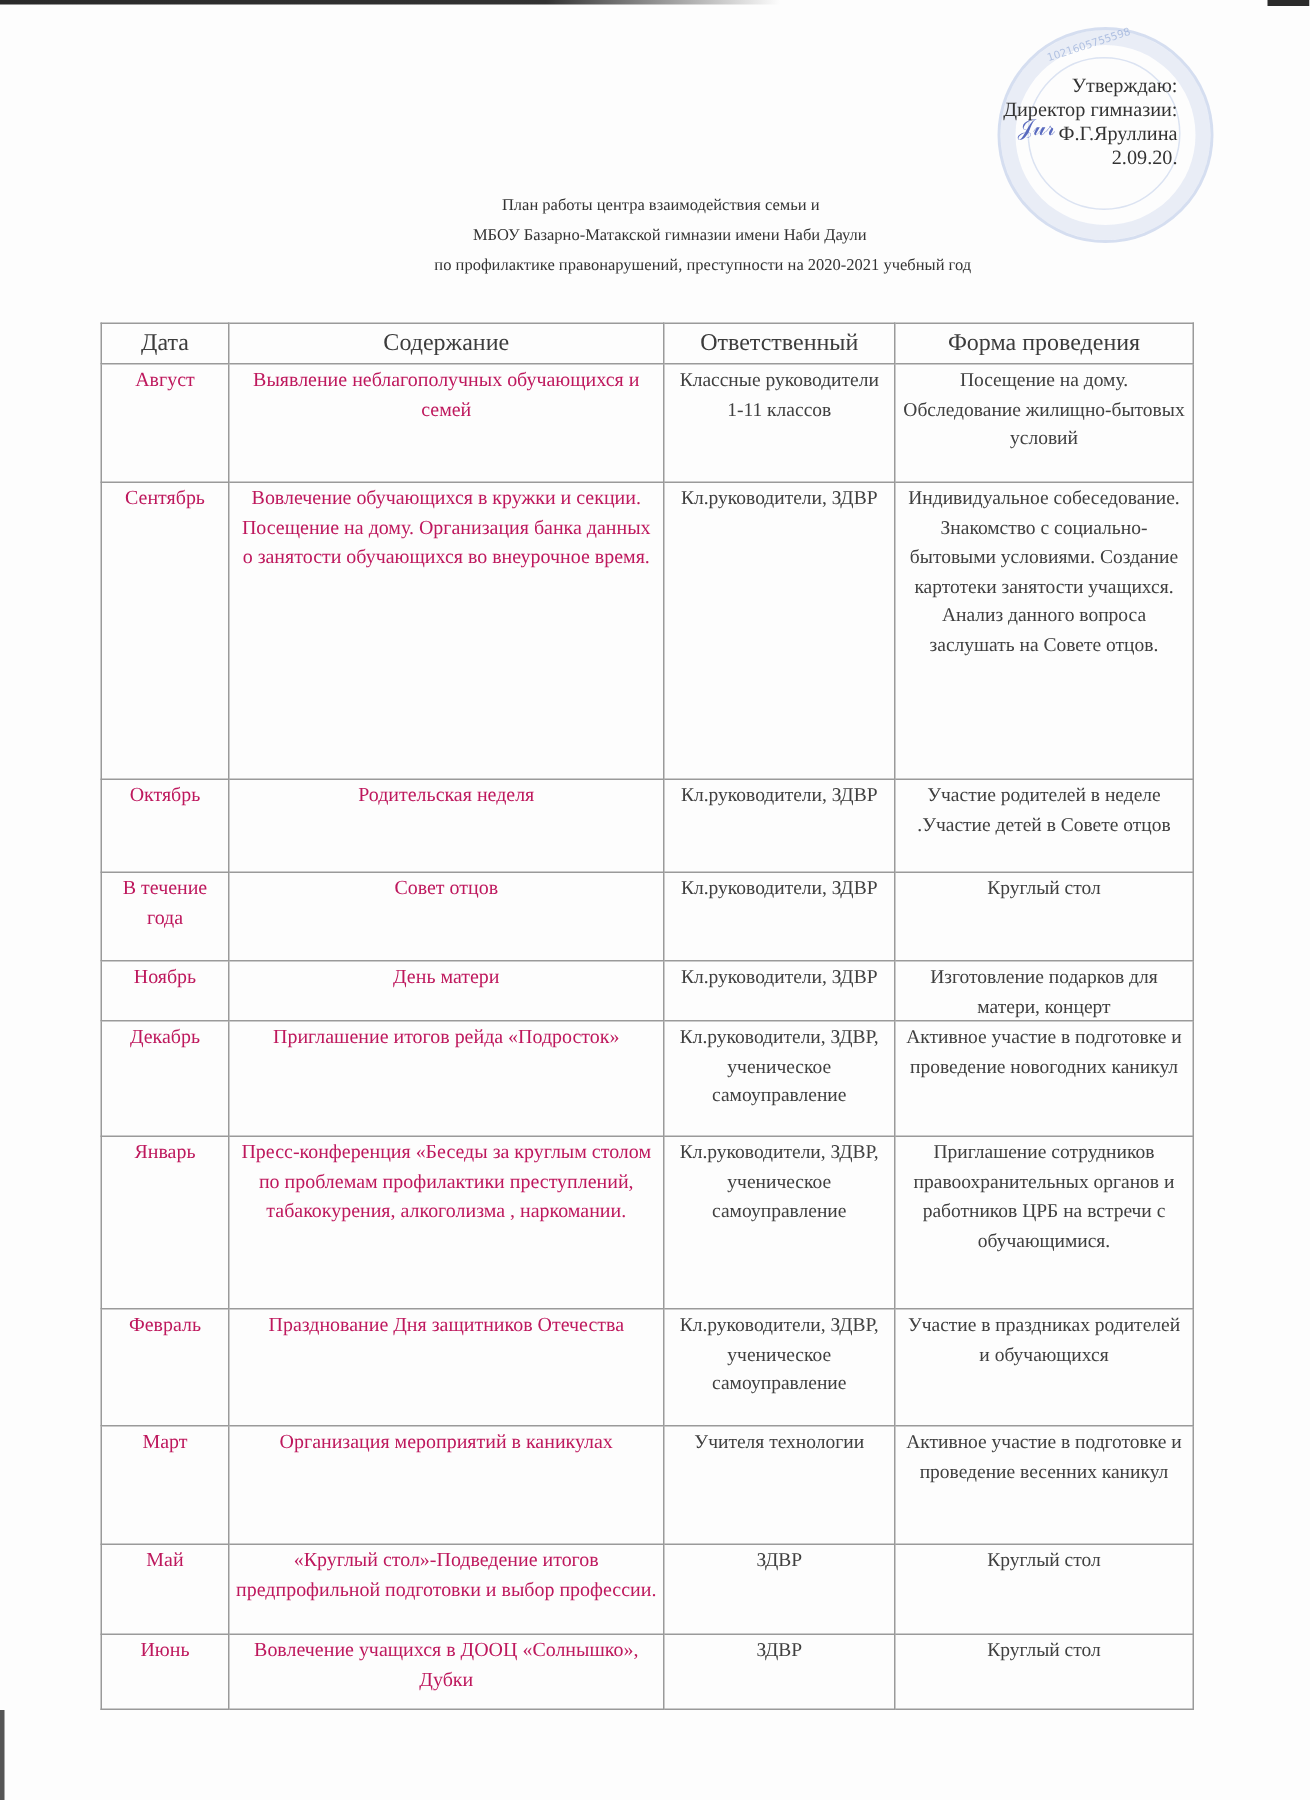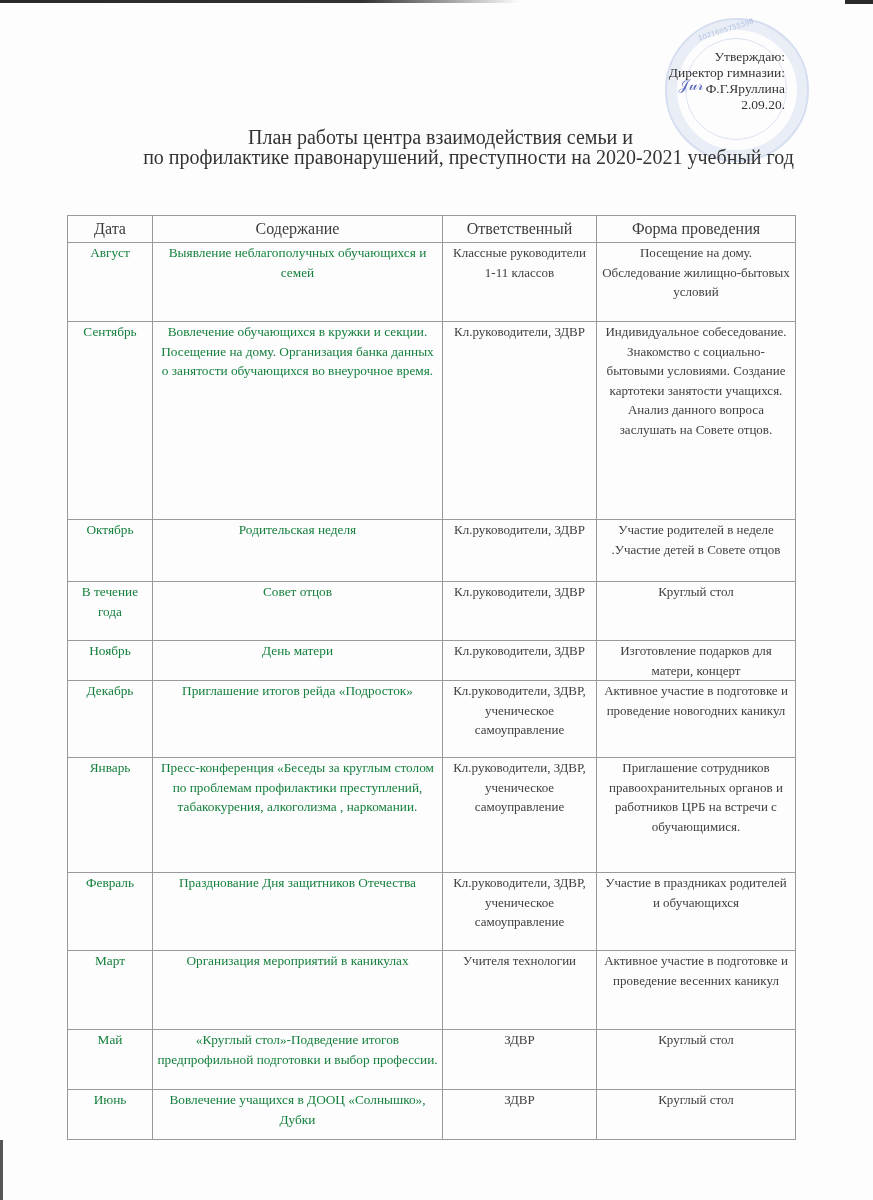--- a/index.html
+++ b/index.html
@@ -36,39 +36,39 @@
     font-size: 13.5px; line-height: 16px; color: #333;
   }
   .approval .sig-line { position: relative; display: inline-block; }
   .signature {
     position: absolute; left: -52px; top: -4px; width: 50px; height: 20px;
     color: rgba(60,80,180,0.85); font-size: 15px;
     font-family: "DejaVu Serif", serif;
   }
   .title {
     position: absolute; left: 0; top: 127px; width: 873px; text-align: center;
-    font-size: 20px; line-height: 20px; color: #333;
+    font-size: 11px; line-height: 20px; color: #333;
   }
   .title div { white-space: nowrap; }
   .title .l1 { padding-left: 8px; }
   .title .l2 { padding-left: 20px; }
   .title .l3 { padding-left: 64px; }
   table.plan {
     position: absolute; left: 67px; top: 215px;
     border-collapse: collapse; table-layout: fixed;
     width: 728px;
     font-size: 13.5px; line-height: 19.6px;
   }
   table.plan col.c1 { width: 85px; }
   table.plan col.c2 { width: 290px; }
   table.plan col.c3 { width: 154px; }
   table.plan col.c4 { width: 199px; }
   table.plan th, table.plan td {
     border: 1px solid #9a9a9a; vertical-align: top; text-align: center;
-    padding: 0 4px; color: #15803d; font-weight: normal;
+    padding: 0 4px; color: #be185d; font-weight: normal;
   }
   table.plan th { font-size: 16px; line-height: 25px; color: #3c3c3c; }
   table.plan td { font-size: 13.3px; }
   table.plan td.resp, table.plan td.form { font-size: 13px; color: #404040; }
   tr.r0 { height: 27px; }
   tr.r1 { height: 79px; }
   tr.r2 { height: 198px; }
   tr.r3 { height: 62px; }
   tr.r4 { height: 59px; }
   tr.r5 { height: 38px; }
@@ -102,20 +102,21 @@
     <span class="sig-line">
       <span class="signature">𝒥𝓊𝓇</span>
       <span>Ф.Г.Яруллина</span>
     </span>
   </div>
   <div>2.09.20.</div>
 </div>
 
 <div class="title">
   <div class="l1">План работы  центра взаимодействия семьи и</div>
+  <div class="l2">МБОУ Базарно-Матакской гимназии имени Наби Даули</div>
   <div class="l3">по профилактике правонарушений, преступности  на 2020-2021 учебный год</div>
 </div>
 
 <table class="plan">
   <colgroup>
     <col class="c1">
       <col class="c2">
       <col class="c3">
       <col class="c4">
   </colgroup>

